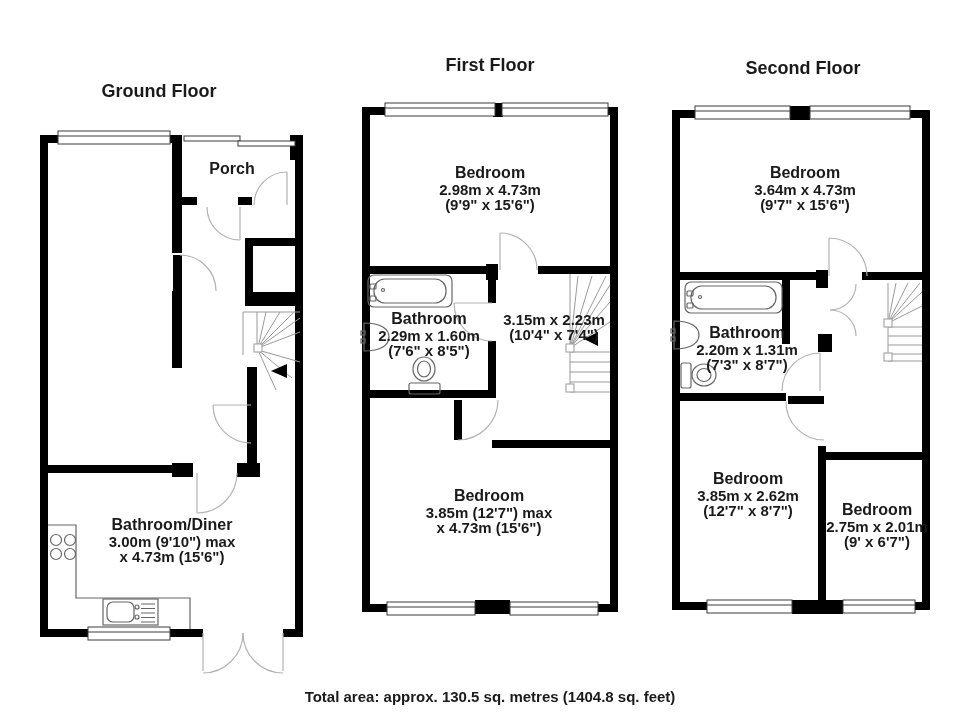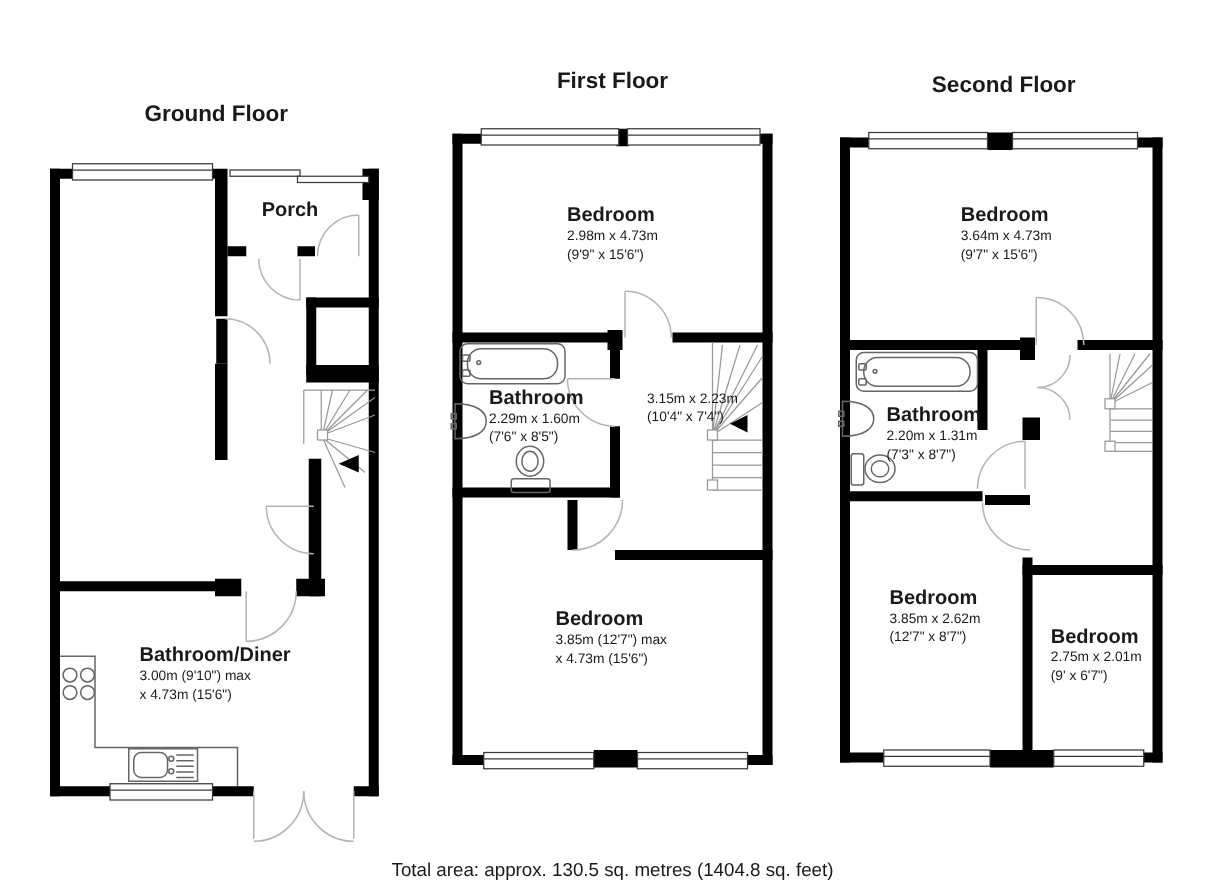--- a/index.html
+++ b/index.html
@@ -1,26 +1,26 @@
 <!DOCTYPE html>
 <html><head>
 <meta charset="utf-8">
 <style>
   html,body{margin:0;padding:0;background:#ffffff;}
   .canvas{position:relative;width:980px;height:712px;background:#ffffff;
           font-family:"Liberation Sans",sans-serif;color:#1a1a1a;overflow:hidden;}
   .plan-svg{position:absolute;left:0;top:0;}
   .floor-title{position:absolute;transform:translate(-50%,-50%);
                font-size:18px;font-weight:bold;white-space:nowrap;}
-  .room-label{position:absolute;transform:translate(-50%,-50%);text-align:left;}
+  .room-label{position:absolute;transform:translate(-50%,-50%);text-align:center;}
   .room-name{font-size:16px;font-weight:bold;line-height:18px;white-space:nowrap;}
   .room-name.wrap{white-space:normal;width:72px;margin:0 auto;}
-  .room-dim{font-size:11px;line-height:15px;white-space:nowrap;}
+  .room-dim{font-size:15px;line-height:15px;white-space:nowrap;font-weight:bold;}
   .footer-note{position:absolute;left:0;right:0;top:688px;text-align:center;
-               font-size:15px;color:#1a1a1a;}
+               font-size:15px;color:#1a1a1a;font-weight:bold;}
 </style>
 </head>
 <body>
 
 <div class="canvas">
 
   <svg class="plan-svg" width="980" height="712" viewBox="0 0 980 712">
 
     <g fill="#000000">
       <rect x="40" y="135" width="8" height="502"></rect>
@@ -209,21 +209,21 @@
         <rect x="671" y="337" width="4" height="4"></rect>
       </g>
       <g>
         <rect x="681" y="363" width="10" height="25" rx="2"></rect>
         <ellipse cx="704" cy="375" rx="12" ry="11"></ellipse>
         <ellipse cx="704" cy="375" rx="7" ry="6.5"></ellipse>
       </g>
     </g>
   </svg>
 
-  <div class="floor-title" style="left:173px;top:91px">Ground Floor</div>
+  <div class="floor-title" style="left:159px;top:91px">Ground Floor</div>
   <div class="floor-title" style="left:490px;top:65px">First Floor</div>
   <div class="floor-title" style="left:803px;top:68px">Second Floor</div>
 
   <div class="room-label" style="left:232px;top:169px">
     <div class="room-name">Porch</div>
   </div>
 
 
   <div class="room-label" style="left:172px;top:540px">
     <div class="room-name">Bathroom/Diner</div>

